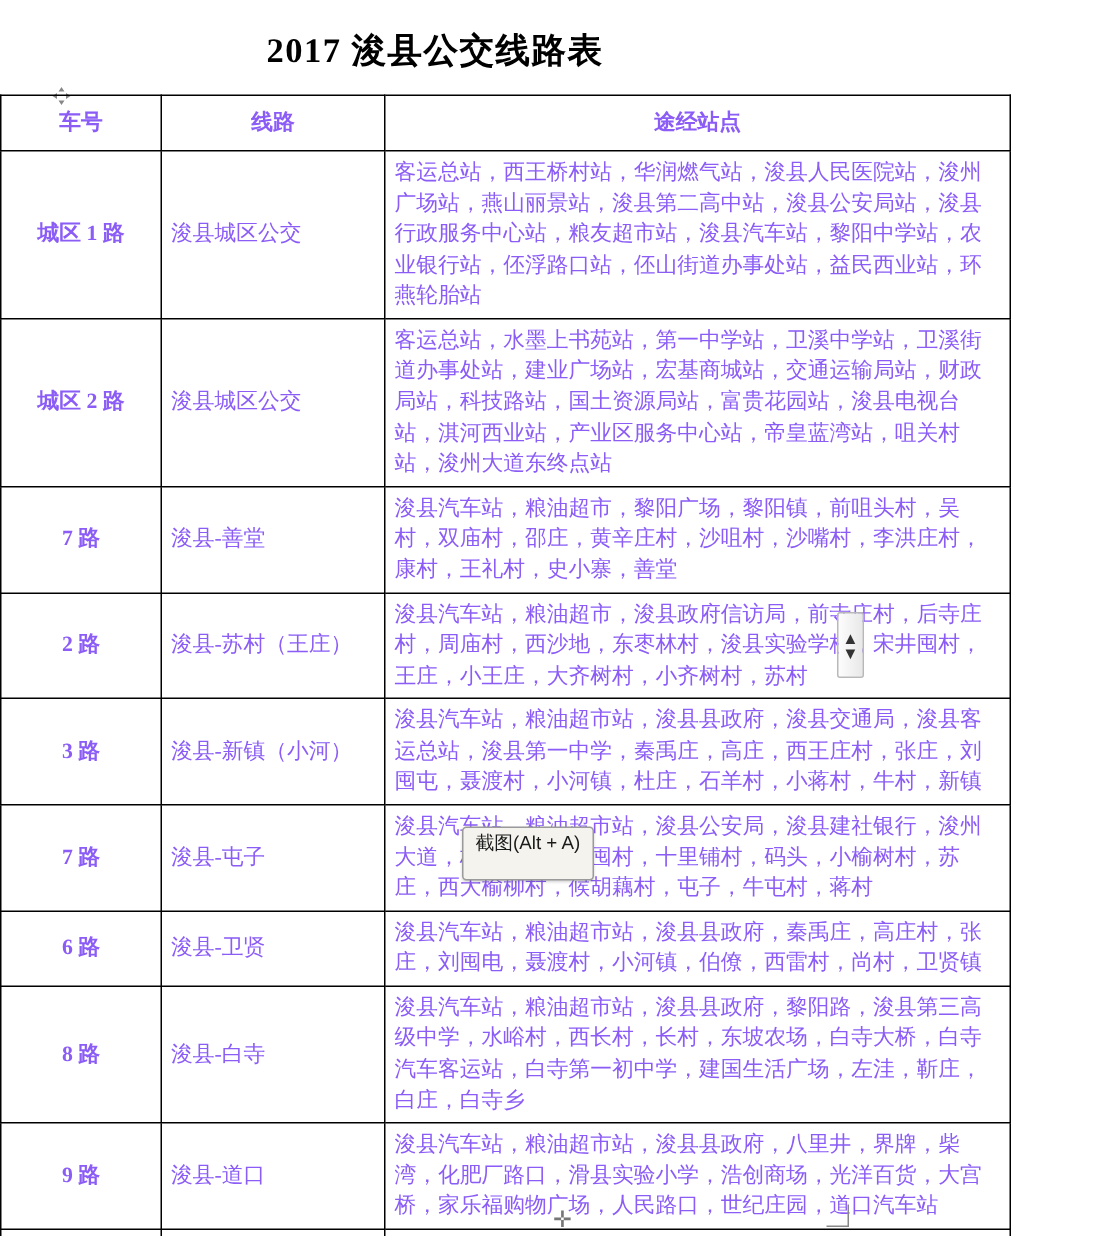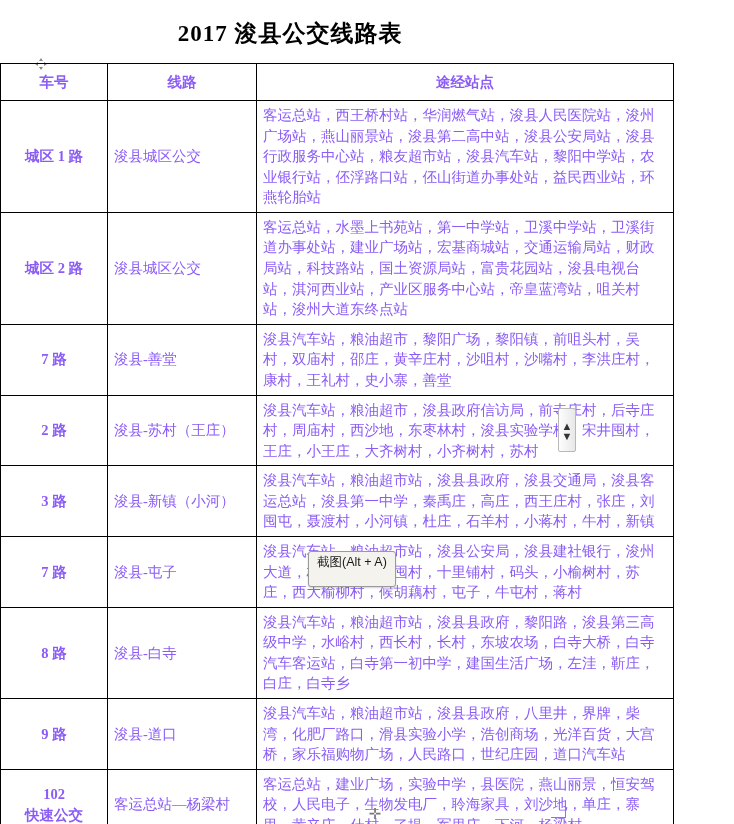--- a/index.html
+++ b/index.html
@@ -178,20 +178,25 @@
           <td class="col-no">3 路</td>
           <td class="col-line">浚县-新镇（小河）</td>
           <td class="col-stops">浚县汽车站，粮油超市站，浚县县政府，浚县交通局，浚县客运总站，浚县第一中学，秦禹庄，高庄，西王庄村，张庄，刘囤屯，聂渡村，小河镇，杜庄，石羊村，小蒋村，牛村，新镇</td>
         </tr>
         <tr>
           <td class="col-no">7 路</td>
           <td class="col-line">浚县-屯子</td>
           <td class="col-stops">浚县汽车站，粮油超市站，浚县公安局，浚县建社银行，浚州大道，杨马白村，菜囤村，十里铺村，码头，小榆树村，苏庄，西大榆柳村，候胡藕村，屯子，牛屯村，蒋村</td>
         </tr>
         <tr>
+          <td class="col-no">6 路</td>
+          <td class="col-line">浚县-卫贤</td>
+          <td class="col-stops">浚县汽车站，粮油超市站，浚县县政府，秦禹庄，高庄村，张庄，刘囤电，聂渡村，小河镇，伯僚，西雷村，尚村，卫贤镇</td>
+        </tr>
+        <tr>
           <td class="col-no">8 路</td>
           <td class="col-line">浚县-白寺</td>
           <td class="col-stops">浚县汽车站，粮油超市站，浚县县政府，黎阳路，浚县第三高级中学，水峪村，西长村，长村，东坡农场，白寺大桥，白寺汽车客运站，白寺第一初中学，建国生活广场，左洼，靳庄，白庄，白寺乡</td>
         </tr>
         <tr>
           <td class="col-no">9 路</td>
           <td class="col-line">浚县-道口</td>
           <td class="col-stops">浚县汽车站，粮油超市站，浚县县政府，八里井，界牌，柴湾，化肥厂路口，滑县实验小学，浩创商场，光洋百货，大宫桥，家乐福购物广场，人民路口，世纪庄园，道口汽车站</td>
         </tr>
         <tr>

